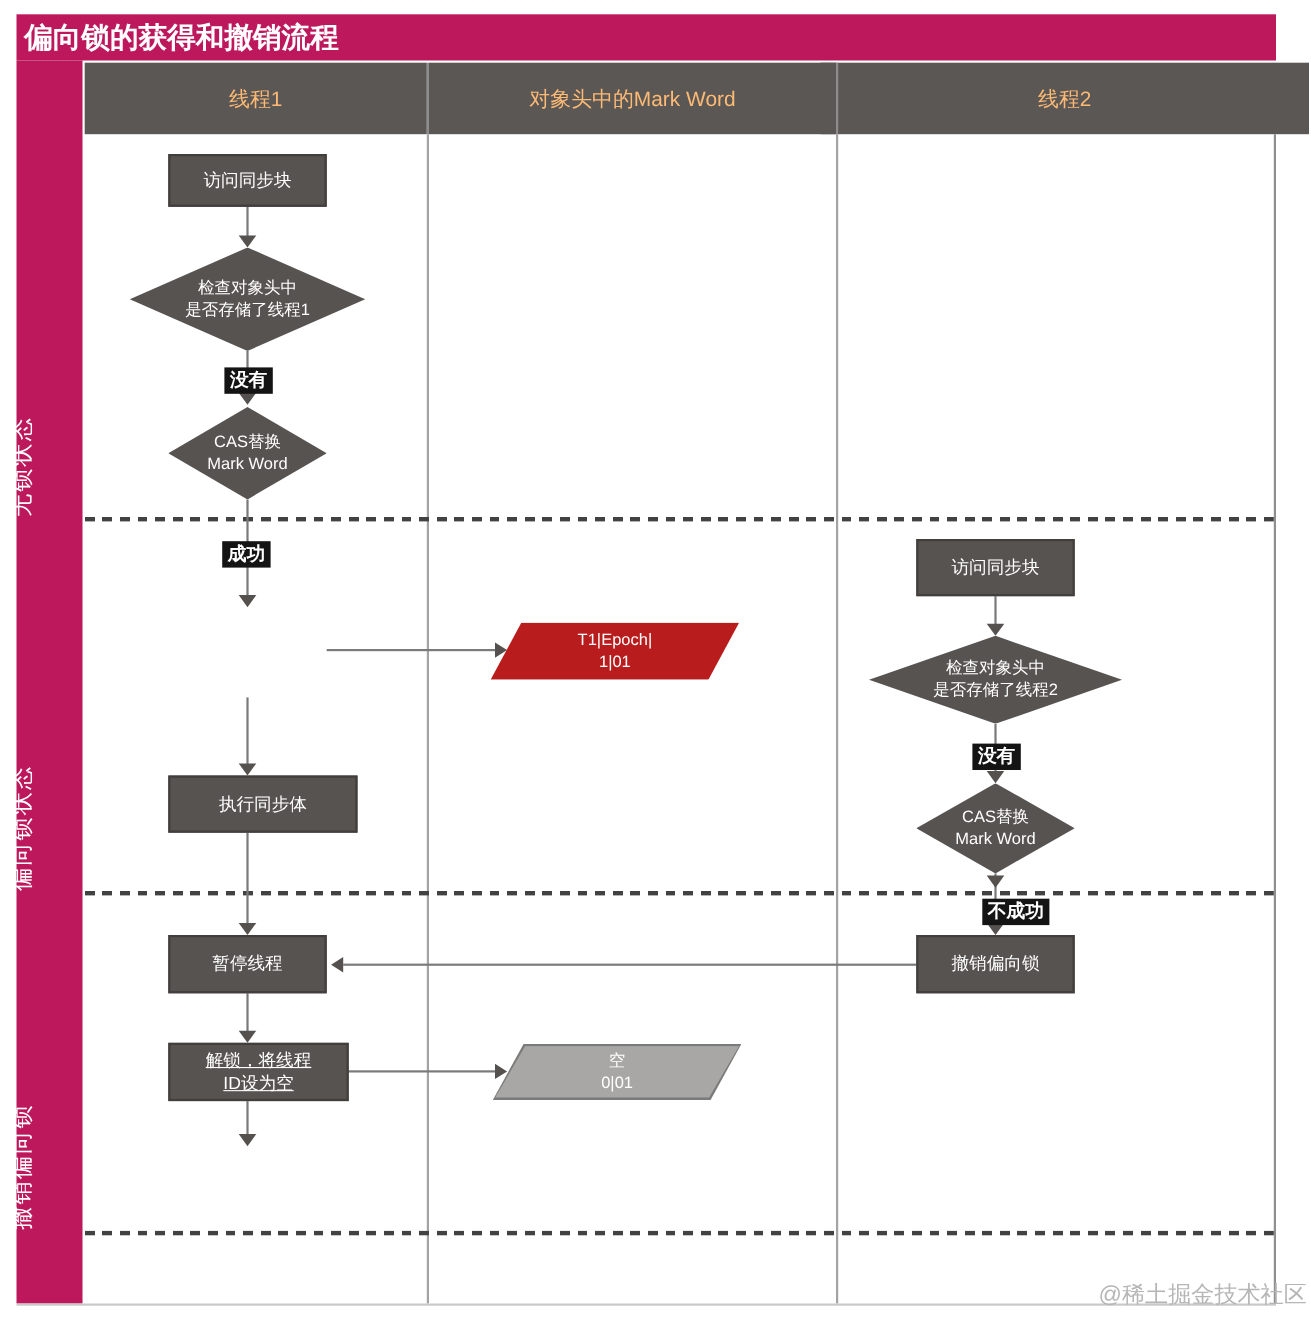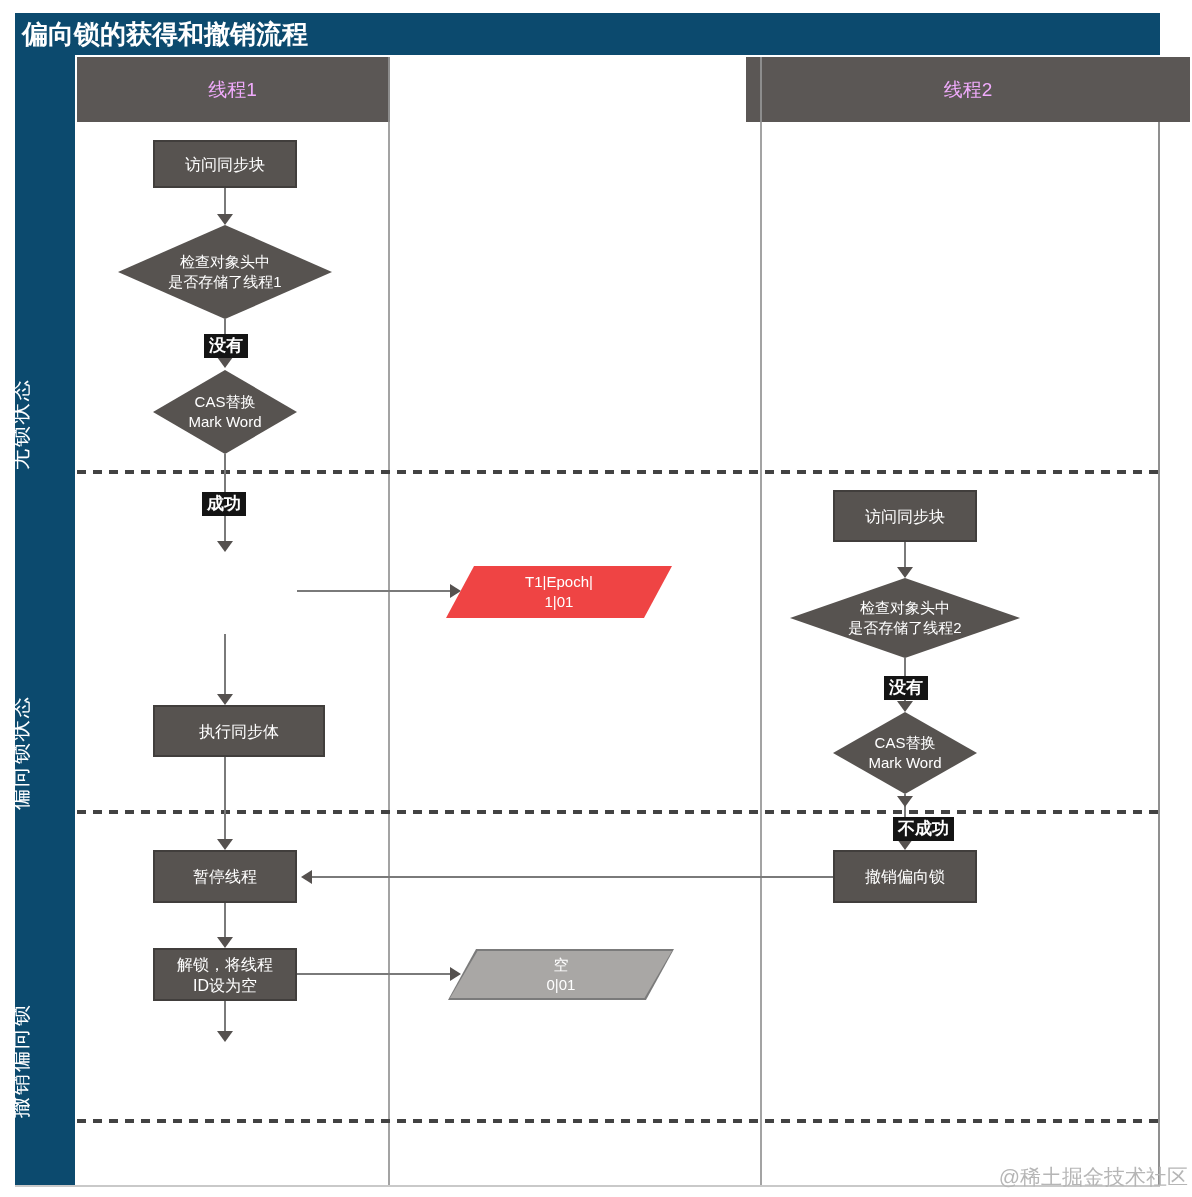--- a/index.html
+++ b/index.html
@@ -1,21 +1,21 @@
 <!DOCTYPE html>
 <html><head>
 <meta charset="utf-8">
 <style>
   html,body{margin:0;padding:0;background:#ffffff;}
   body{font-family:"Liberation Sans","DejaVu Sans",sans-serif;}
   #stage{position:relative;width:1192px;height:1197px;background:#ffffff;overflow:hidden;}
   .abs{position:absolute;box-sizing:border-box;}
-  .bar{background:#0c4a6e;}
+  .bar{background:#be185d;}
   .titlebar{color:#ffffff;font-size:26px;font-weight:bold;line-height:42px;padding-left:7px;}
-  .hcell{color:#f0abfc;font-size:19px;display:flex;align-items:center;justify-content:center;background:#5b5755;}
+  .hcell{color:#fdba74;font-size:19px;display:flex;align-items:center;justify-content:center;background:#5b5755;}
   .hsep{background:#8d8d8d;}
   .rowlabel{color:#ffffff;font-size:21px;letter-spacing:2px;white-space:nowrap;transform:rotate(-90deg);transform-origin:left bottom;line-height:26px;height:26px;}
   .node{background:#575350;border:2px solid #413e3c;color:#ffffff;font-size:16px;line-height:21px;display:flex;align-items:center;justify-content:center;text-align:center;white-space:pre-line;}
   .diamond{background:#575350;border:none;clip-path:polygon(50% 0,100% 50%,50% 100%,0 50%);color:#ffffff;font-size:15px;line-height:20px;display:flex;align-items:center;justify-content:center;text-align:center;white-space:pre-line;}
   .para{clip-path:polygon(12.4% 0,100% 0,87.6% 100%,0 100%);color:#ffffff;font-size:15px;line-height:20px;display:flex;align-items:center;justify-content:center;text-align:center;white-space:pre-line;}
   .para-inner{position:absolute;left:2px;top:2px;right:2px;bottom:2px;clip-path:polygon(12.4% 0,100% 0,87.6% 100%,0 100%);display:flex;align-items:center;justify-content:center;text-align:center;white-space:pre-line;}
   .vline{width:2px;background:#7a7a7a;}
   .hline{height:2px;background:#7a7a7a;}
   .ah-down{width:0;height:0;border-left:8px solid transparent;border-right:8px solid transparent;border-top:11px solid #55514f;}
   .ah-right{width:0;height:0;border-top:7px solid transparent;border-bottom:7px solid transparent;border-left:11px solid #55514f;}
@@ -31,20 +31,21 @@
 <div id="stage">
 
   <div class="abs bar titlebar" style="left:15px;top:13px;width:1145px;height:42px;">偏向锁的获得和撤销流程</div>
 
   <div class="abs bar" style="left:15px;top:55px;width:60px;height:1130px;"></div>
   <div class="abs rowlabel" style="left:33px;top:444px;">无锁状态</div>
   <div class="abs rowlabel" style="left:33px;top:784px;">偏向锁状态</div>
   <div class="abs rowlabel" style="left:33px;top:1092px;">撤销偏向锁</div>
 
   <div class="abs hcell" style="left:77px;top:57px;width:311px;height:65px;">线程1</div>
+  <div class="abs hcell" style="left:390px;top:57px;width:370px;height:65px;">对象头中的Mark Word</div>
   <div class="abs hcell" style="left:746px;top:57px;width:444px;height:65px;">线程2</div>
   <div class="abs hsep" style="left:388px;top:57px;width:2px;height:65px;"></div>
   <div class="abs hsep" style="left:760px;top:57px;width:2px;height:65px;"></div>
 
   <div class="abs gridline" style="left:388px;top:122px;width:2px;height:1063px;"></div>
   <div class="abs gridline" style="left:760px;top:122px;width:2px;height:1063px;"></div>
   <div class="abs gridline" style="left:1158px;top:122px;width:2px;height:1063px;background:#8f8f8f;"></div>
   <div class="abs" style="left:15px;top:1185px;width:1145px;height:2px;background:#c9c9c9;"></div>
 
   <div class="abs dash" style="left:77px;top:470px;width:1081px;"></div>
@@ -101,25 +102,25 @@
   <div class="abs diamond" style="left:153px;top:370px;width:144px;height:84px;">CAS替换
 Mark Word</div>
 
   <div class="abs elabel" style="left:202px;top:492px;">成功</div>
 
 
   <div class="abs node" style="left:153px;top:705px;width:172px;height:52px;">执行同步体</div>
 
   <div class="abs node" style="left:153px;top:850px;width:144px;height:53px;">暂停线程</div>
 
-  <div class="abs node" style="left:153px;top:948px;width:144px;height:53px;">解锁，将线程
+  <div class="abs node" style="left:153px;top:948px;width:164px;height:53px;text-decoration:underline;">解锁，将线程
 ID设为空</div>
 
 
-  <div class="abs para" style="left:446px;top:566px;width:226px;height:52px;background:#ef4444;">T1|Epoch|
+  <div class="abs para" style="left:446px;top:566px;width:226px;height:52px;background:#b91c1c;">T1|Epoch|
 1|01</div>
 
   <div class="abs para" style="left:448px;top:949px;width:226px;height:51px;background:#7b7b7b;">
     <div class="para-inner" style="background:#a9a7a5;color:#ffffff;">空
 0|01</div>
   </div>
 
   <div class="abs node" style="left:833px;top:490px;width:144px;height:52px;">访问同步块</div>
 
   <div class="abs diamond" style="left:790px;top:578px;width:230px;height:80px;">检查对象头中

